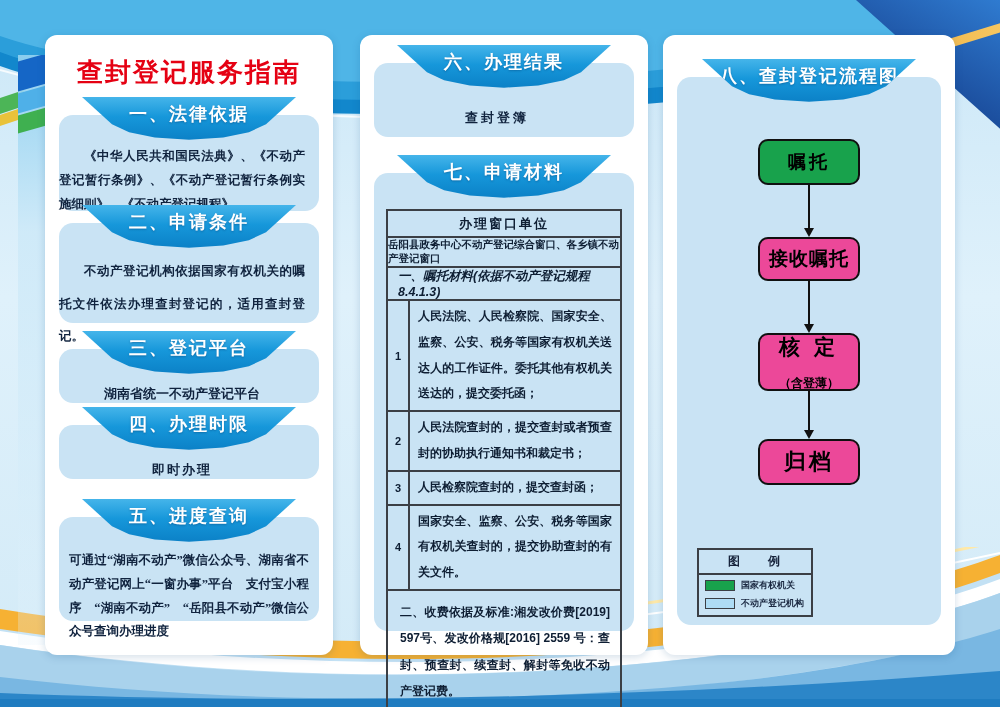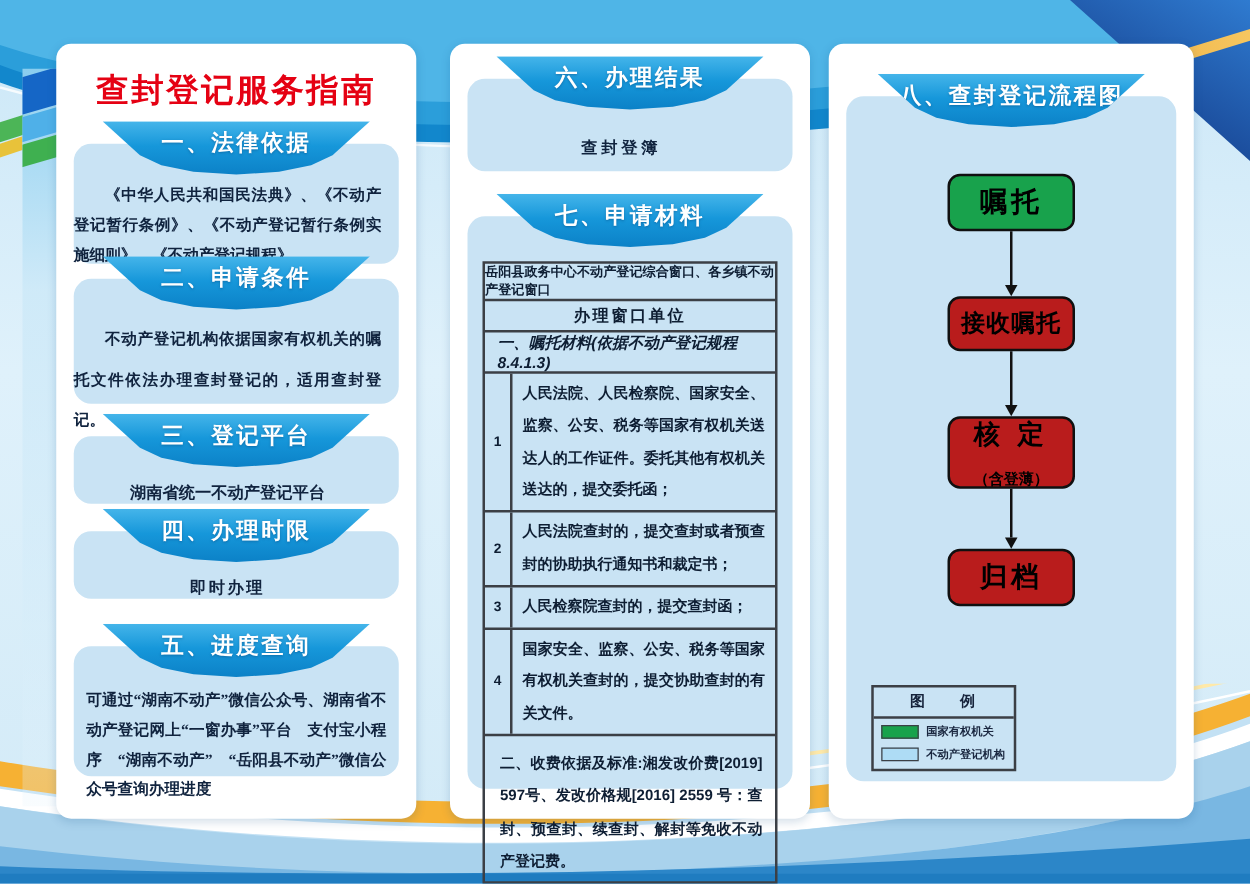--- a/index.html
+++ b/index.html
@@ -91,22 +91,22 @@
   .mt-fee { min-height:118px; padding:8px 10px 0 12px; font-size:12px; line-height:2.2; text-align:justify; box-sizing:border-box; }
 
   
   .box-flow { height:548px; padding-top:62px; }
   .flow-box {
     margin:0 auto; width:102px; border:2px solid #101010; border-radius:10px;
     display:flex; flex-direction:column; align-items:center; justify-content:center;
     font-weight:800; color:#000; box-sizing:border-box;
   }
   .flow-box.authority { background:#18A24C; }
-  .flow-box.registry  { background:#b91c1c; }
-  .fb0 { height:46px; font-size:22px; letter-spacing:3px; }
+  .flow-box.registry  { background:#ec4899; }
+  .fb0 { height:46px; font-size:18px; letter-spacing:3px; }
   .fb1 { height:44px; font-size:19px; letter-spacing:1px; }
   .fb2 { height:58px; font-size:21px; letter-spacing:4px; }
   .fb2 .sub { font-size:12px; letter-spacing:0; font-weight:700; margin-top:16px; line-height:1.1; }
   .fb3 { height:46px; font-size:22px; letter-spacing:3px; }
   .flow-arrow { display:flex; flex-direction:column; align-items:center; }
   .fa52 { height:52px; } .fa48 { height:48px; }
   .flow-arrow .shaft { flex:1; width:2px; background:#111; }
   .flow-arrow .head  { width:0; height:0; border-left:5px solid transparent; border-right:5px solid transparent; border-top:9px solid #111; }
 
   .legend { position:absolute; left:20px; bottom:8px; width:112px; border:2px solid #3B3F45; }
@@ -208,22 +208,22 @@
         <p class="para center-line">查封登簿</p>
       </div>
     </div>
 
     <div class="section m-sec7">
       <div class="ribbon">
         <span class="ribbon-text">七、申请材料</span>
       </div>
       <div class="bluebox box-materials">
         <div class="mtable">
+          <div class="mt-row mt-title">办理窗口单位</div>
           <div class="mt-row mt-detail">岳阳县政务中心不动产登记综合窗口、各乡镇不动产登记窗口</div>
-          <div class="mt-row mt-title">办理窗口单位</div>
           <div class="mt-row mt-mat">一、嘱托材料(依据不动产登记规程 8.4.1.3)</div>
           <div class="mt-row mt-item h74">
             <div class="mt-num">1</div>
             <div class="mt-txt">人民法院、人民检察院、国家安全、监察、公安、税务等国家有权机关送达人的工作证件。委托其他有权机关送达的，提交委托函；</div>
           </div>
           <div class="mt-row mt-item h60">
             <div class="mt-num">2</div>
             <div class="mt-txt">人民法院查封的，提交查封或者预查封的协助执行通知书和裁定书；</div>
           </div>
           <div class="mt-row mt-item h30">

